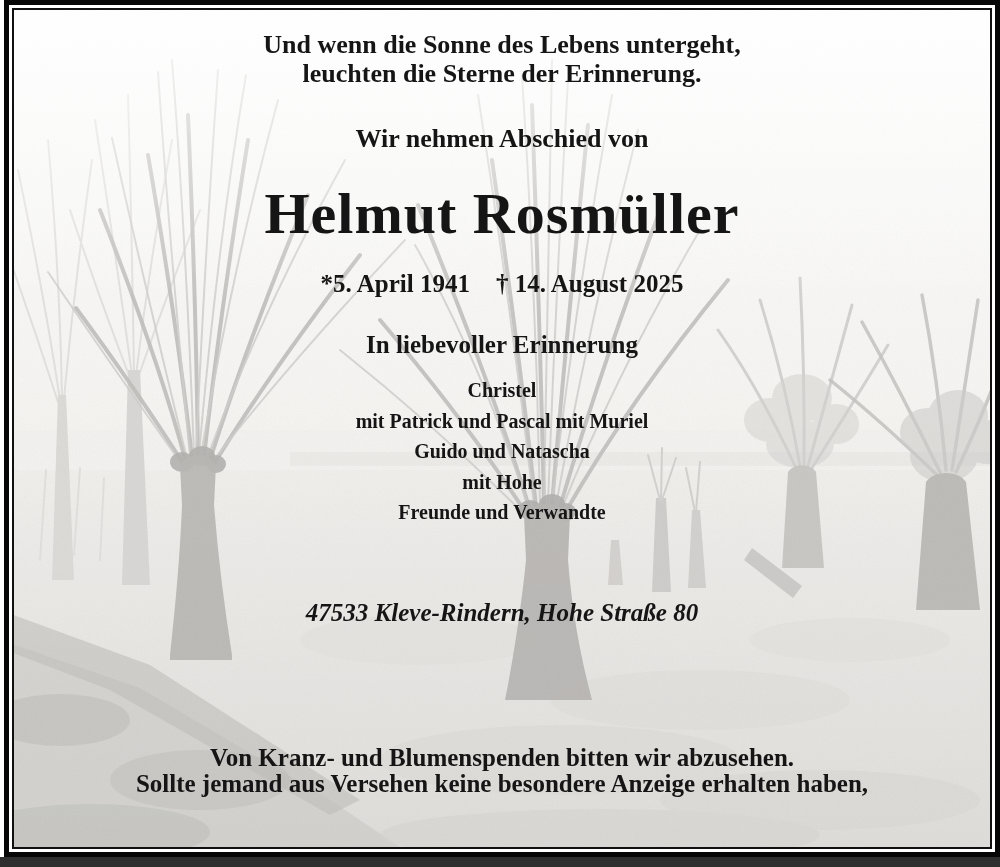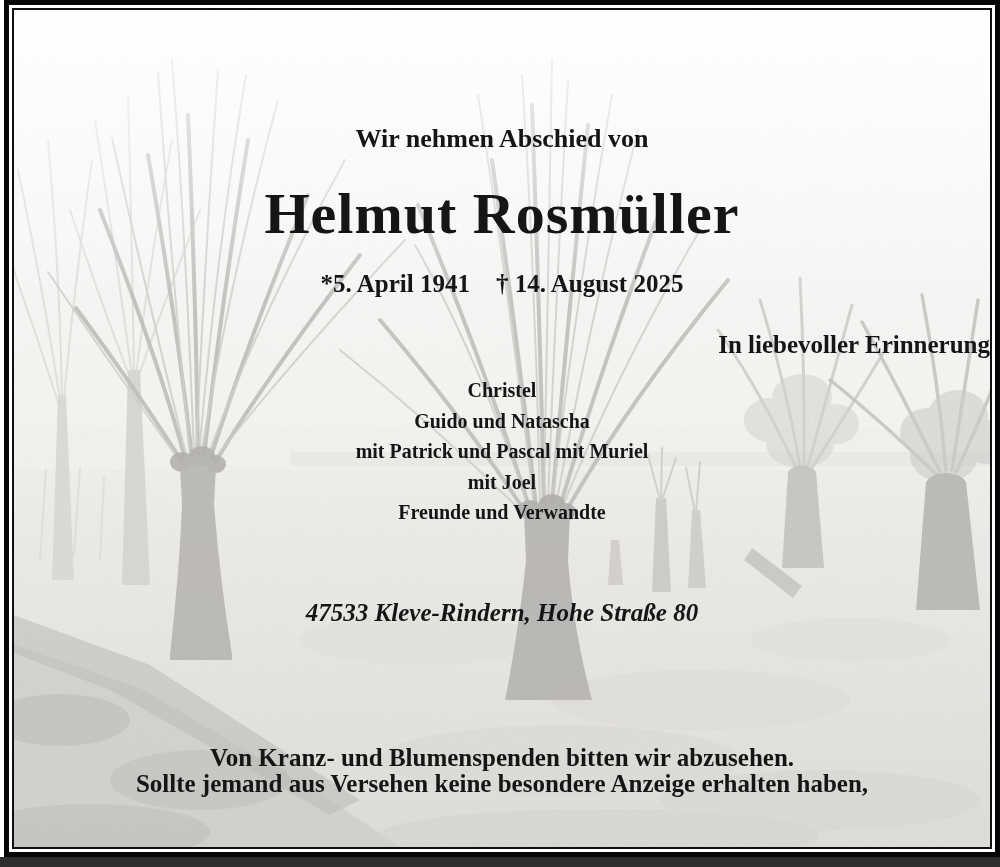--- a/index.html
+++ b/index.html
@@ -45,21 +45,21 @@
     text-align:center;
     color:#151515;
     font-weight:700;
     white-space:nowrap;
   }
   .epigraph{top:20px;font-size:26px;line-height:29px;}
   .intro{top:115px;font-size:26px;line-height:28px;}
   .deceased-name{top:173px;font-size:58px;line-height:62px;letter-spacing:1px;}
   .dates{top:260px;font-size:25px;line-height:28px;}
   .dates .death{margin-left:26px;text-align:center;}
-  .remembrance{top:321px;font-size:25px;line-height:28px;text-align:right;}
+  .remembrance{top:321px;font-size:25px;line-height:28px;}
   .mourners{top:365px;font-size:20px;line-height:30.6px;}
   .address{top:589px;font-size:25px;line-height:28px;font-style:italic;}
   .service{top:634px;font-size:25px;line-height:29.5px;}
   .donations{top:734px;font-size:25px;line-height:28px;}
   .apology{top:760px;font-size:25px;line-height:28.5px;}
 </style>
 </head>
 <body>
 
 <div class="page">
@@ -215,36 +215,40 @@
             <ellipse cx="986" cy="442" rx="24" ry="22"></ellipse>
               <ellipse cx="944" cy="456" rx="34" ry="26"></ellipse>
           </g>
           <path d="M916,610 L926,482 C934,470 958,470 966,482 L980,610 Z" fill="#b1afac"></path>
 
           <rect x="0" y="0" width="1000" height="867" filter="url(#grain)" opacity="0.1"></rect>
           <rect x="0" y="0" width="1000" height="867" fill="url(#fadeTop)"></rect>
           <rect x="0" y="0" width="1000" height="867" fill="#ffffff" opacity="0.14"></rect>
         </svg>
 
+        <div class="txt epigraph">
+          <div>Und wenn die Sonne des Lebens untergeht,</div>
+          <div>leuchten die Sterne der Erinnerung.</div>
+        </div>
 
         <div class="txt intro">Wir nehmen Abschied von</div>
 
         <div class="txt deceased-name">Helmut Rosmüller</div>
 
         <div class="txt dates">
           <span class="birth">*5. April 1941</span><span class="death">† 14. August 2025</span>
         </div>
 
         <div class="txt remembrance">In liebevoller Erinnerung</div>
 
         <div class="txt mourners">
           <div>Christel</div>
+          <div>mit Patrick und Pascal mit Muriel</div>
           <div>Guido und Natascha</div>
-          <div>mit Patrick und Pascal mit Muriel</div>
-          <div>mit Joel</div>
+          <div>mit Hohe</div>
           <div>Freunde und Verwandte</div>
         </div>
 
         <div class="txt address">47533 Kleve-Rindern, Hohe Straße 80</div>
 
 
         <div class="txt donations">Von Kranz- und Blumenspenden bitten wir abzusehen.</div>
 
         <div class="txt apology">
           <div>Sollte jemand aus Versehen keine besondere Anzeige erhalten haben,</div>

